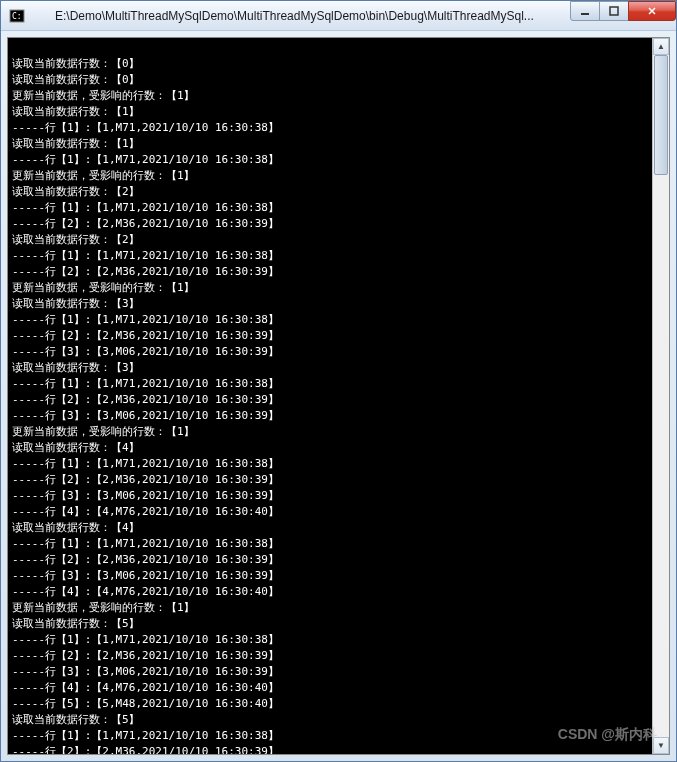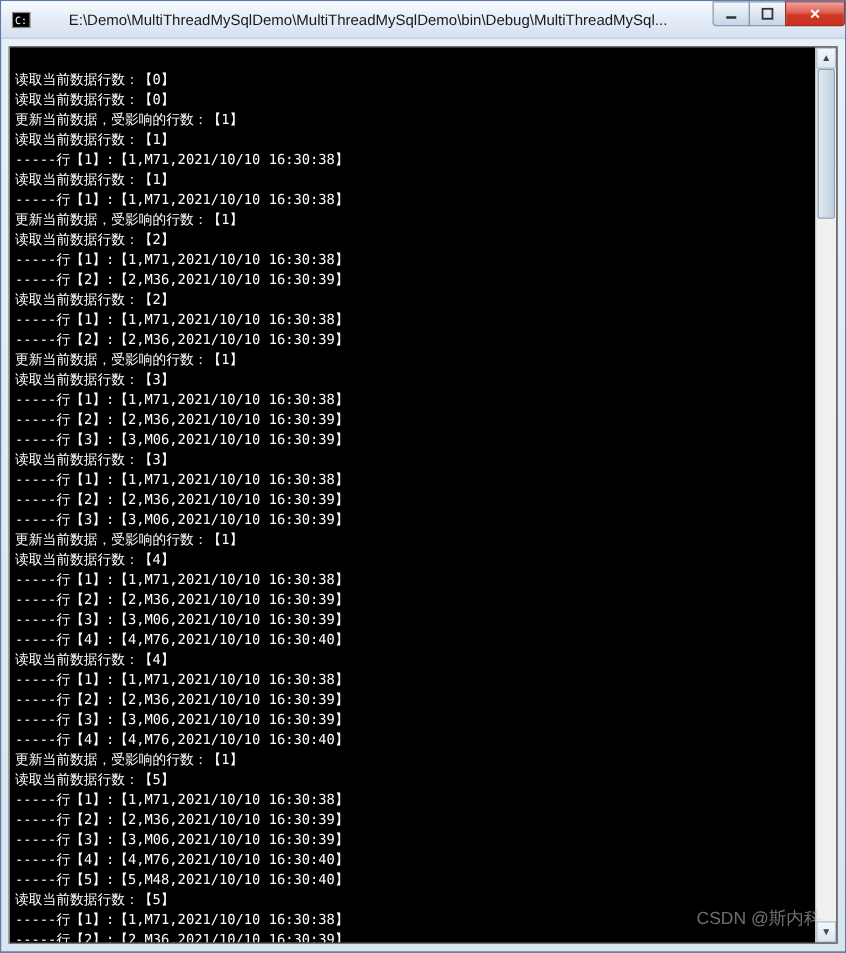--- a/index.html
+++ b/index.html
@@ -124,20 +124,21 @@
     .scroll-arrow.up { top: 0; }
     .scroll-arrow.down { bottom: 0; }
     .watermark {
       position: absolute;
       right: 12px;
       bottom: 10px;
       color: rgba(200,200,200,0.55);
       font-size: 14px;
       font-family: sans-serif;
       pointer-events: none;
+      font-weight: bold;
     }
   </style>
 </head>
 <body>
 
 <div class="window">
   <div class="titlebar">
     <span class="titlebar-icon">
       <svg viewBox="0 0 16 16">
           <rect x="1" y="2" width="14" height="12" fill="#000" stroke="#888" stroke-width="1"></rect>

